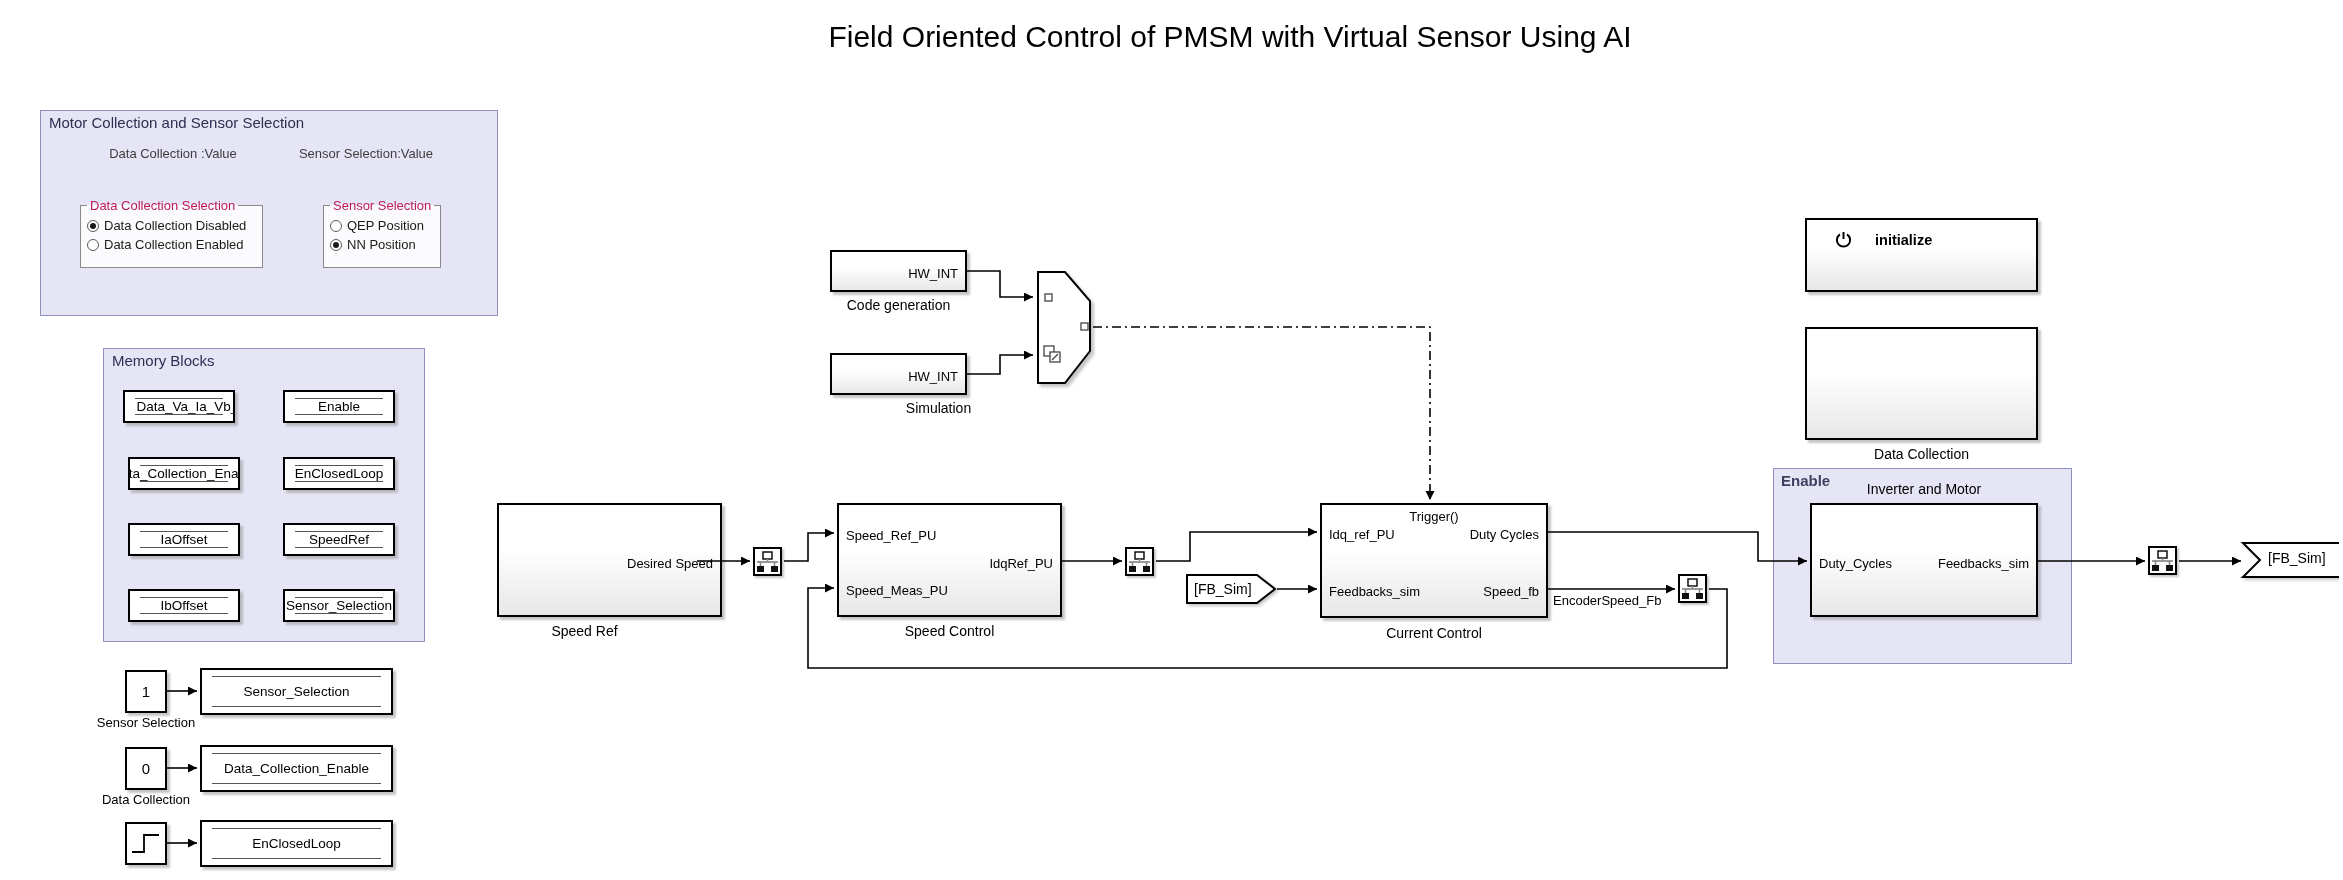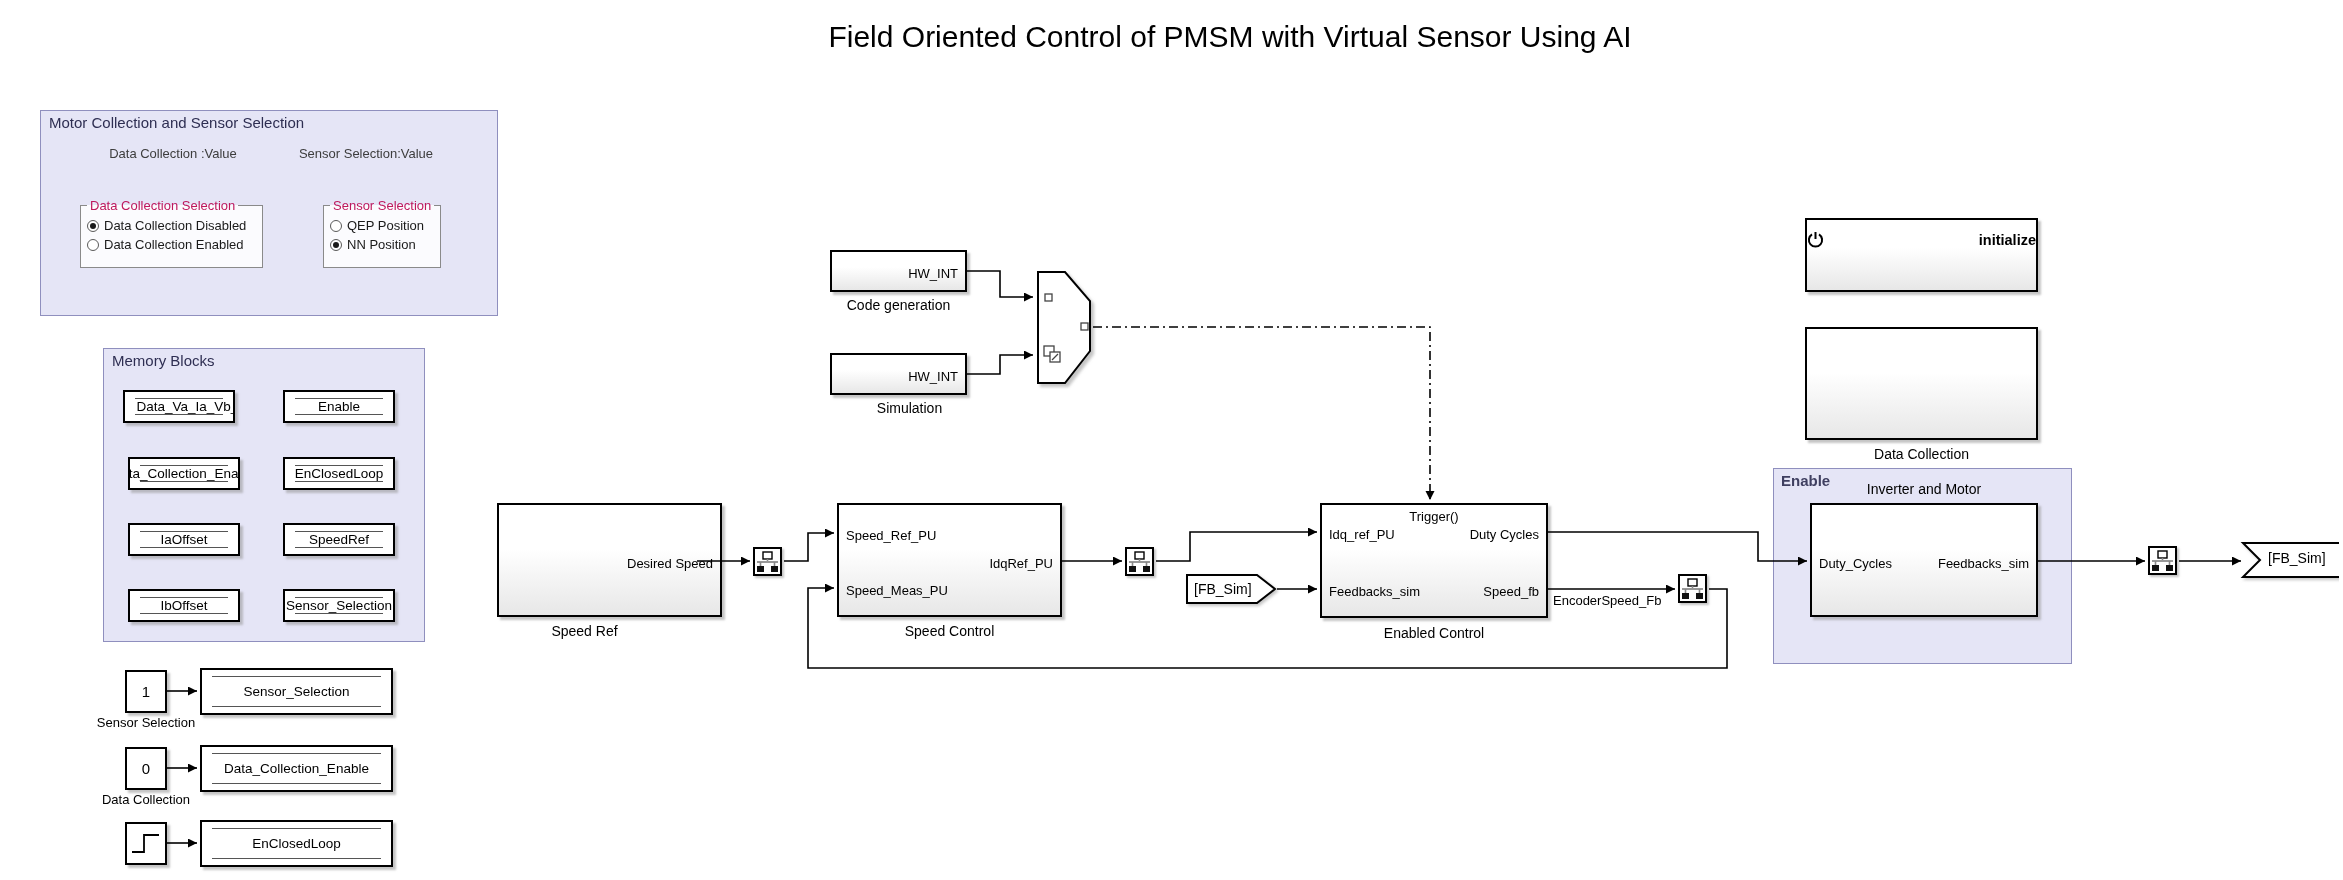--- a/index.html
+++ b/index.html
@@ -36,22 +36,22 @@
   .ds::before{content:"";position:absolute;left:10px;right:10px;top:6px;border-top:1.5px solid #555;}
   .ds::after{content:"";position:absolute;left:10px;right:10px;bottom:6px;border-top:1.5px solid #555;}
   .const{position:absolute;border:2px solid #000;box-sizing:border-box;background:#fff;
       box-shadow:3px 3px 2px rgba(150,150,150,.55);display:flex;align-items:center;justify-content:center;
       font-size:15px;}
   .rt{position:absolute;width:29px;height:29px;border:2px solid #000;box-sizing:border-box;background:#fff;
       box-shadow:2px 2px 2px rgba(150,150,150,.55);}
   .smallcap{position:absolute;font-size:13px;text-align:center;white-space:nowrap;}
   .wire-label{position:absolute;font-size:13px;white-space:nowrap;}
   .plant-title{position:absolute;left:7px;top:3px;font-size:15px;font-weight:bold;color:#3f3f60;}
-  .init-row{position:absolute;left:0;right:0;top:11px;display:flex;align-items:center;justify-content:space-between;
-            gap:5px;font-size:14.5px;font-weight:bold;}
+  .init-row{position:absolute;left:0;right:0;top:11px;display:flex;align-items:center;justify-content:flex-start;
+            gap:23px;font-size:14.5px;font-weight:bold;padding-left:28px;}
   svg.shape{position:absolute;overflow:visible;}
   svg.shape .body{fill:#fff;stroke:#000;stroke-width:2px;}
   .tag-text{position:absolute;font-size:14px;white-space:nowrap;}
   #wires{position:absolute;left:0;top:0;pointer-events:none;}
 </style>
 </head>
 <body>
 
 <div id="canvas">
 
@@ -115,21 +115,21 @@
   <div class="ds" style="left:200px;top:820px;width:193px;height:47px;">EnClosedLoop</div>
 
   <div class="blk" style="left:830px;top:250px;width:137px;height:42px;">
     <span class="portR" style="top:21px;">HW_INT</span>
   </div>
   <div class="caption" style="left:830px;top:297px;width:137px;">Code generation</div>
 
   <div class="blk" style="left:830px;top:353px;width:137px;height:42px;">
     <span class="portR" style="top:21px;">HW_INT</span>
   </div>
-  <div class="caption" style="left:841px;top:400px;width:137px;">Simulation</div>
+  <div class="caption" style="left:870px;top:400px;width:137px;">Simulation</div>
 
   <svg class="shape" style="left:1036px;top:270px;filter:drop-shadow(3px 3px 1.5px rgba(150,150,150,.55));" width="60" height="118" viewBox="0 0 60 118">
     <polygon class="body" points="2,2 29,2 54,31 54,81 29,113 2,113"></polygon>
     <rect x="9" y="24" width="7" height="7" fill="#fff" stroke="#444" stroke-width="1.3"></rect>
     <rect x="45" y="53" width="7" height="7" fill="#fff" stroke="#444" stroke-width="1.3"></rect>
     <g>
       <rect x="8" y="76" width="10" height="10" fill="#fff" stroke="#444" stroke-width="1.3"></rect>
       <rect x="14" y="82" width="10" height="10" fill="#fff" stroke="#444" stroke-width="1.3"></rect>
       <line x1="16" y1="90" x2="22" y2="84" stroke="#444" stroke-width="1.3"></line>
     </g>
@@ -176,21 +176,21 @@
   </svg>
   <span class="tag-text" style="left:1194px;top:581px;">[FB_Sim]</span>
 
   <div class="blk" style="left:1320px;top:503px;width:228px;height:115px;">
     <span class="trig">Trigger()</span>
     <span class="portL" style="top:29px;">Idq_ref_PU</span>
     <span class="portL" style="top:86px;">Feedbacks_sim</span>
     <span class="portR" style="top:29px;">Duty Cycles</span>
     <span class="portR" style="top:86px;">Speed_fb</span>
   </div>
-  <div class="caption" style="left:1320px;top:625px;width:228px;">Enabled Control</div>
+  <div class="caption" style="left:1320px;top:625px;width:228px;">Current Control</div>
 
   <div class="wire-label" style="left:1553px;top:593px;">EncoderSpeed_Fb</div>
 
   <div class="rt" style="left:1678px;top:574px;">
     <svg width="25" height="25" viewBox="0 0 25 25">
       <rect x="8" y="3" width="9" height="7" fill="#fff" stroke="#000" stroke-width="1.4"></rect>
       <line x1="12.5" y1="10" x2="12.5" y2="13" stroke="#888" stroke-width="1.6"></line>
       <line x1="2" y1="13" x2="23" y2="13" stroke="#999" stroke-width="2"></line>
       <line x1="5.5" y1="13" x2="5.5" y2="17" stroke="#888" stroke-width="1.6"></line>
       <line x1="19.5" y1="13" x2="19.5" y2="17" stroke="#888" stroke-width="1.6"></line>

